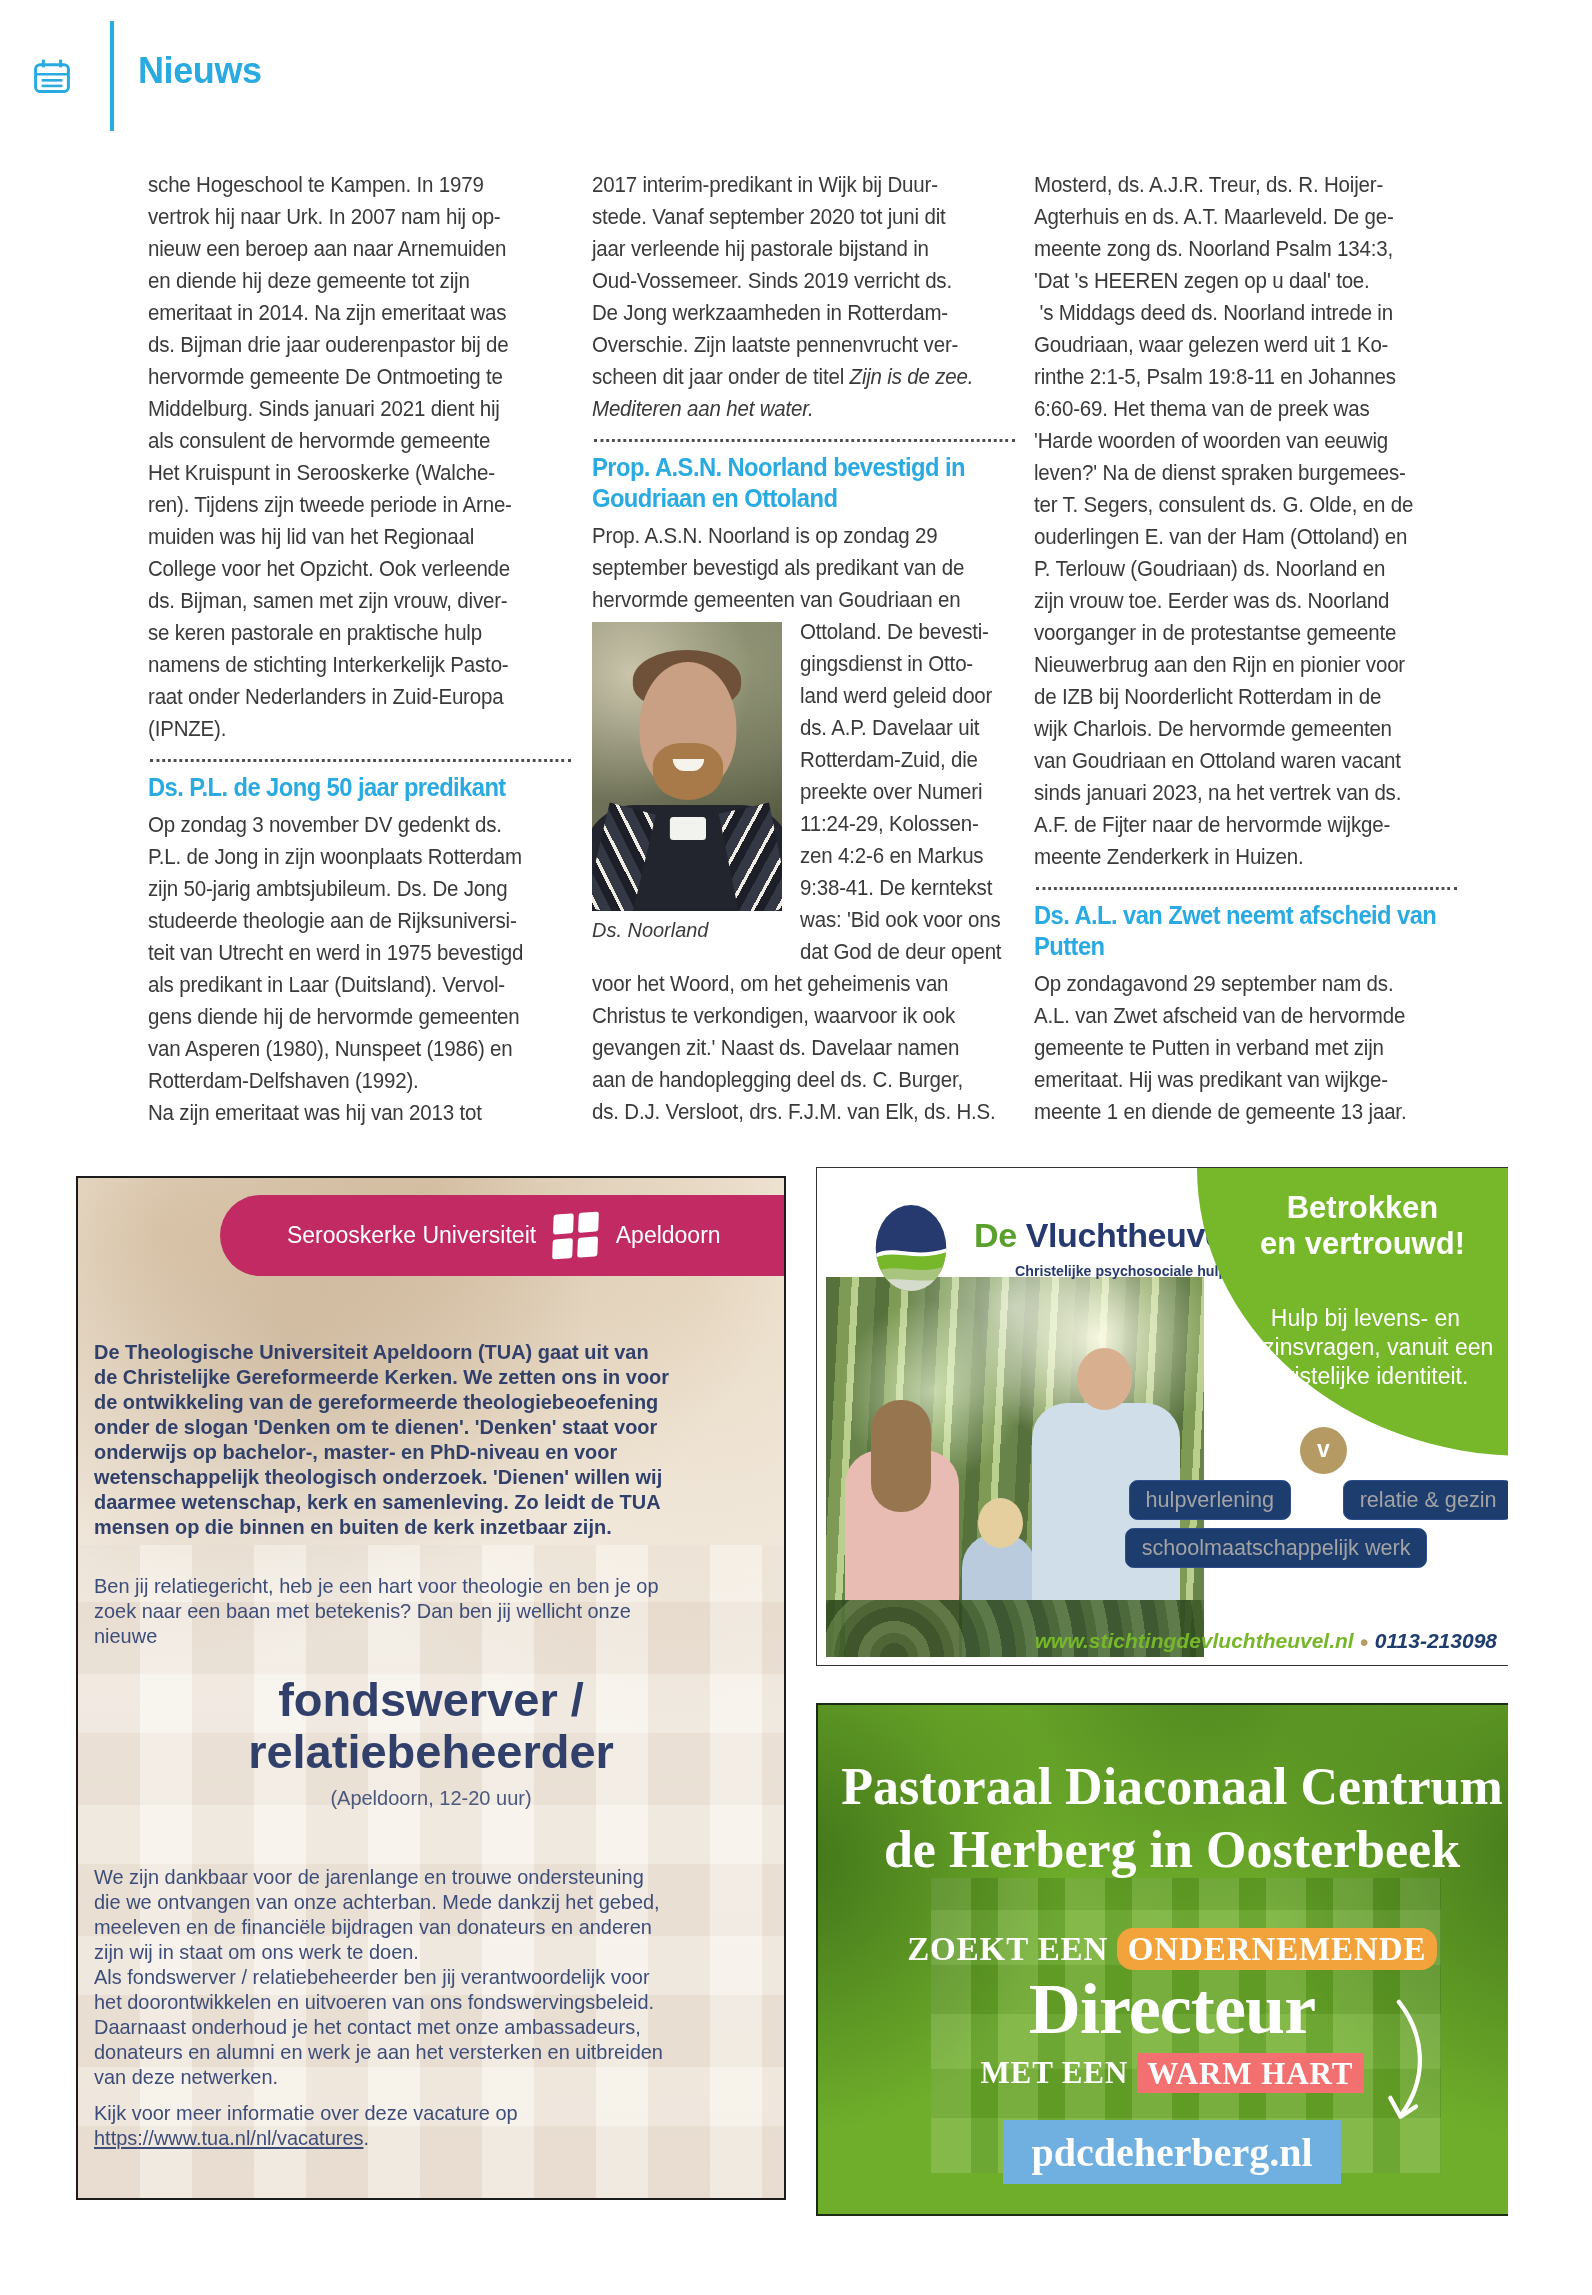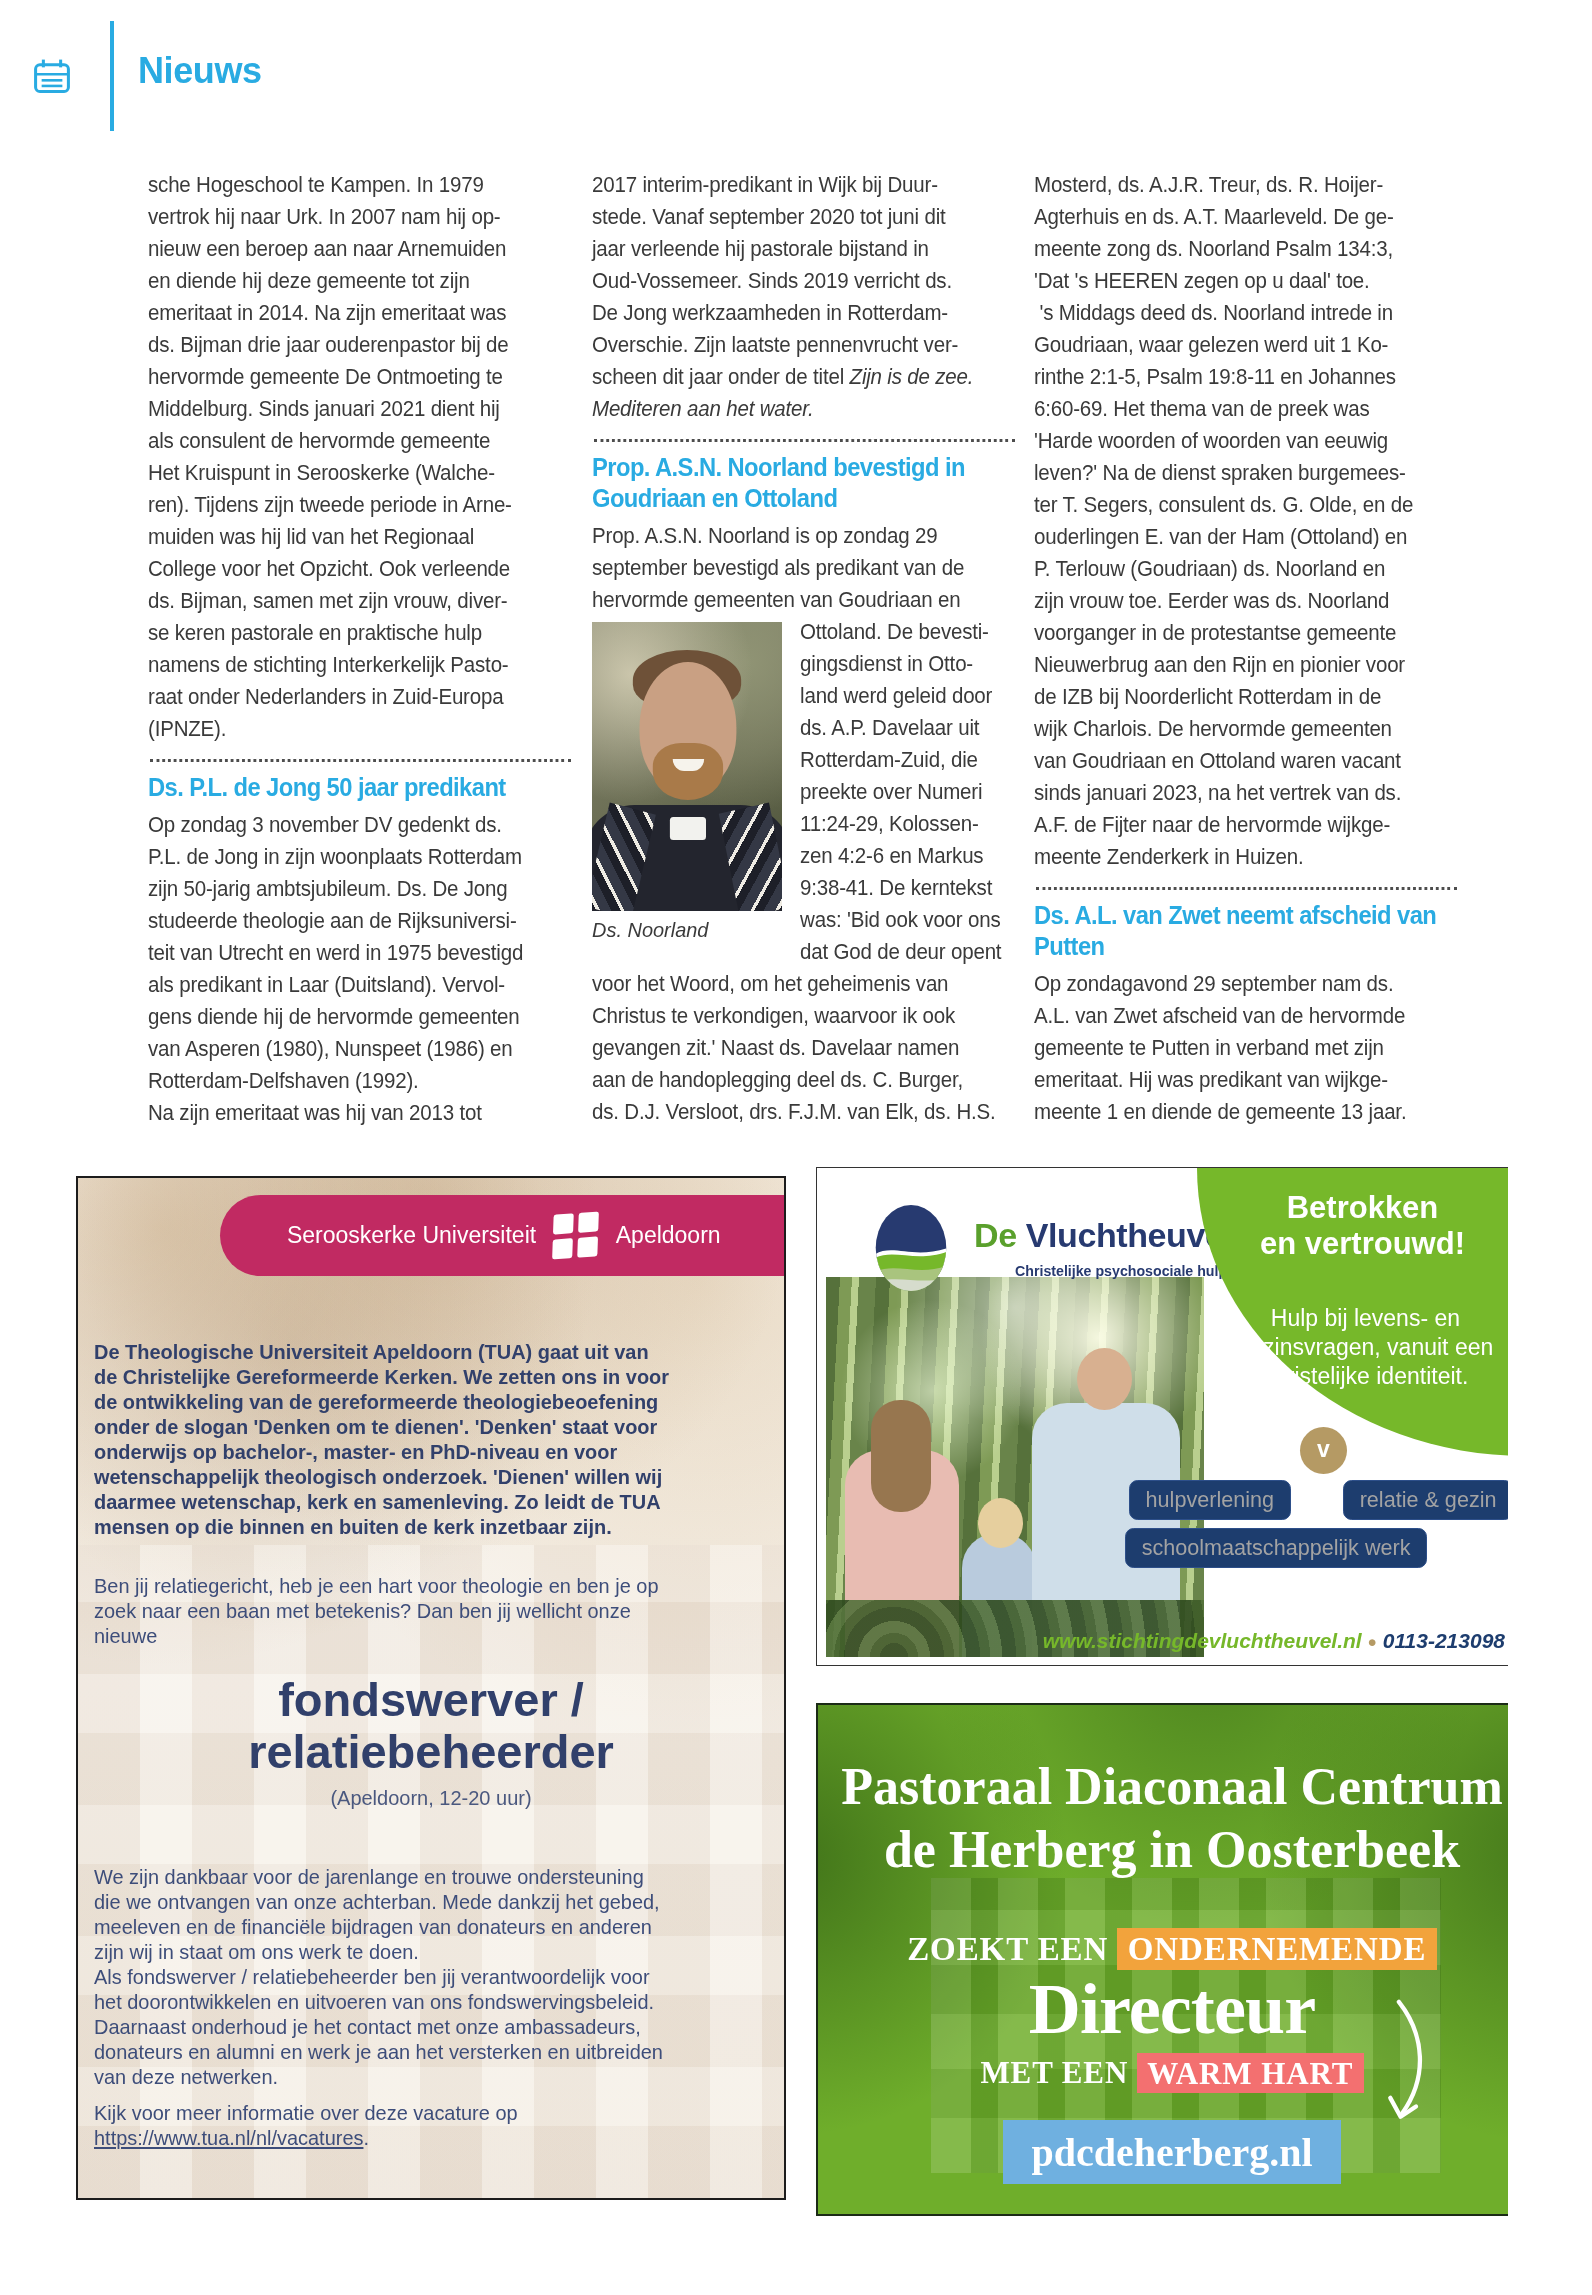--- a/index.html
+++ b/index.html
@@ -100,39 +100,39 @@
      font-size:31px;font-weight:bold;line-height:36px;white-space:pre;}
   .vh-sub{position:absolute;top:136px;right:8.6px;width:302px;text-align:center;color:#ffffff;
      font-size:23px;line-height:29px;white-space:pre;}
   .vh-circle{position:absolute;top:259px;right:178px;width:47px;height:47px;border-radius:50%;
      background:#b59a64;color:#fff;text-align:center;line-height:45px;font-size:23px;font-weight:bold;}
   .vh-rows{position:absolute;right:12px;top:312px;display:flex;flex-direction:column;align-items:flex-end;gap:7.8px;}
   .vh-row{display:flex;gap:8.6px;}
   .vh-row.centered{margin-right:86px;}
   .pill{background:#1d3d6e;border:1.7px solid #2d4f8a;border-radius:8.6px;color:#a3a3a3;font-size:21.6px;
         padding:6px 15.5px;white-space:nowrap;margin-left:44px;}
-  .vh-contact{position:absolute;right:20px;bottom:12px;font-size:21px;font-style:italic;font-weight:bold;}
+  .vh-contact{position:absolute;right:28px;bottom:12px;font-size:21px;font-style:italic;font-weight:bold;}
   .vh-site{color:#76b82a;} .vh-dot{color:#b59a64;font-style:normal;font-size:15.5px;vertical-align:middle;}
   .vh-phone{color:#1d3d6e;}
 
   
   .ad-hb{position:absolute;left:816px;top:1703px;width:708px;height:509px;border:2.6px solid #1b2b16;
      background:#6fae2b;overflow:hidden;text-align:center;color:#ffffff;
      font-family:"Liberation Serif",serif;}
   .hb-trees{position:absolute;inset:0;background:
      radial-gradient(circle at -4% 30%, rgba(40,84,16,.65), transparent 34%),
      radial-gradient(circle at 104% 28%, rgba(40,84,16,.6), transparent 36%),
      radial-gradient(circle at 55% -10%, rgba(46,94,20,.5), transparent 40%);}
   .hb-house{position:absolute;left:16%;right:12%;top:34%;bottom:8%;opacity:.35;background:
      repeating-linear-gradient(90deg, rgba(255,255,255,.28) 0 40px, rgba(24,64,10,.30) 40px 67px),
      repeating-linear-gradient(0deg, rgba(255,255,255,.22) 0 55px, rgba(24,64,10,.26) 55px 104px);}
   .hb-inner{position:relative;}
   .hb-title{margin-top:50px;font-size:52px;font-weight:bold;line-height:63px;white-space:pre;}
   .hb-line1{margin-top:50px;font-size:33px;font-weight:bold;letter-spacing:0.9px;}
-  .hb-hl-orange{background:#f2a33c;padding:2.6px 10.4px;}
+  .hb-hl-orange{background:#f2a33c;padding:2.6px 10.4px;border-radius:16px;}
   .hb-big{font-size:72px;font-weight:bold;line-height:1.02;margin-top:5.2px;letter-spacing:-0.9px;}
   .hb-line2{margin-top:8.6px;font-size:31px;font-weight:bold;letter-spacing:0.9px;}
   .hb-hl-pink{background:#f37070;padding:2.6px 10.4px;text-align:center;}
   .hb-btn{display:inline-block;margin-top:29px;background:#6fb0e0;padding:8.6px 28px;
      font-size:40px;font-weight:bold;}
   .hb-arrow{position:absolute;right:86px;top:293px;}
 </style>
 </head>
 <body>
 

